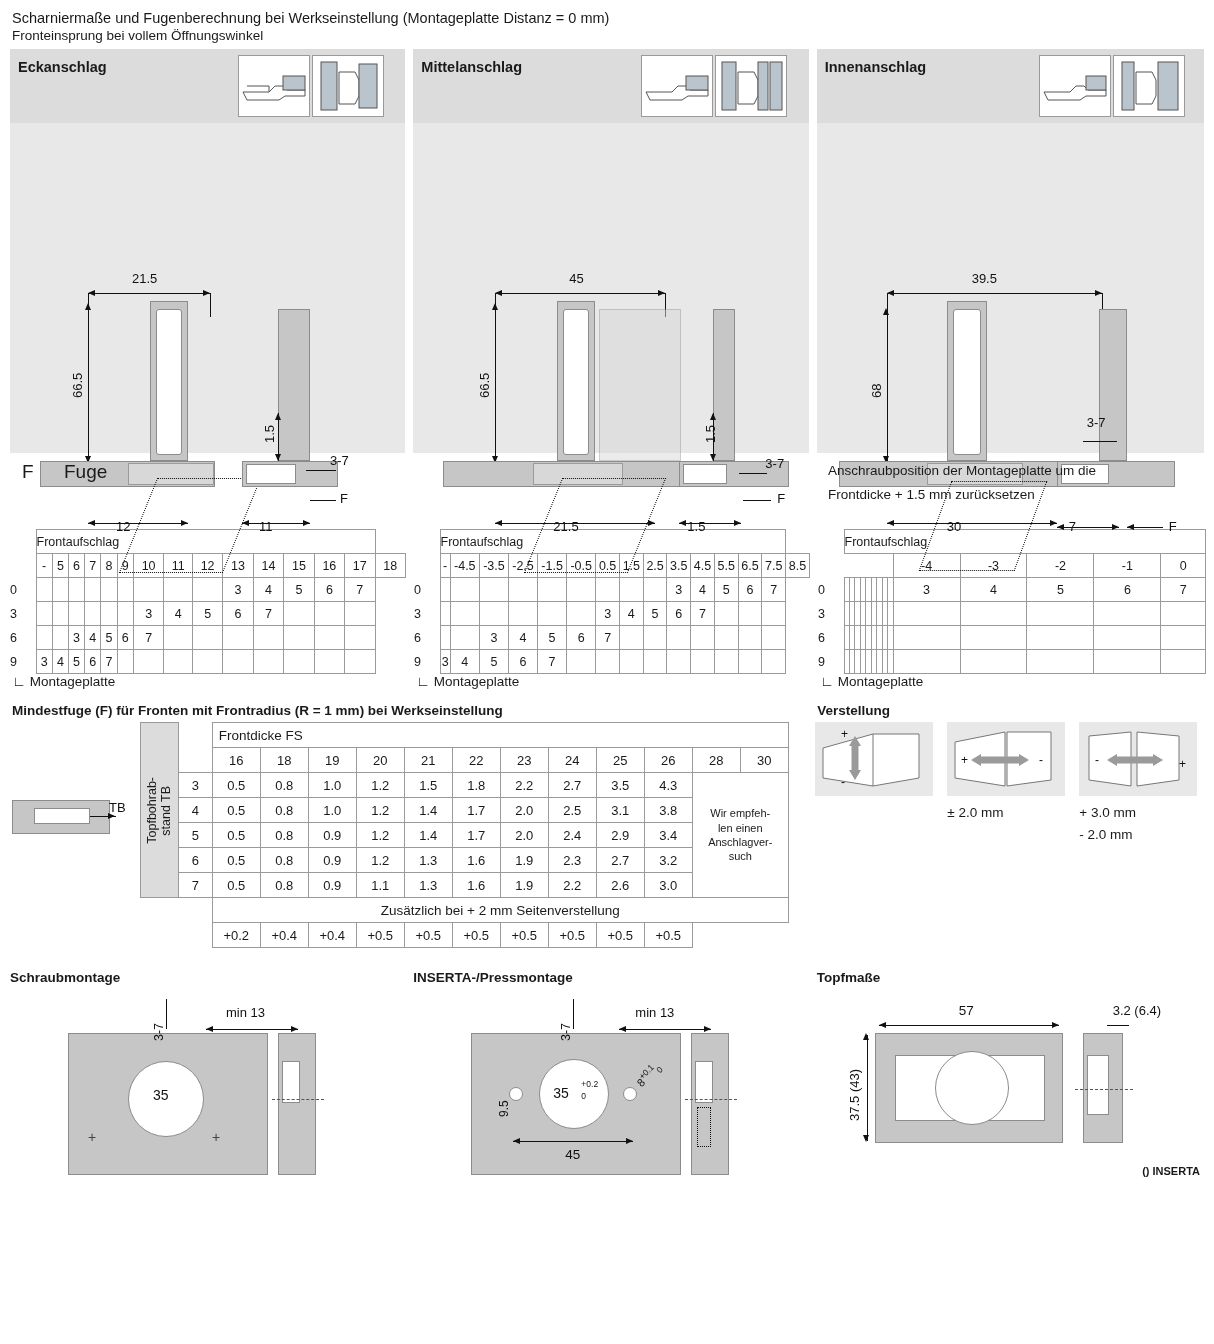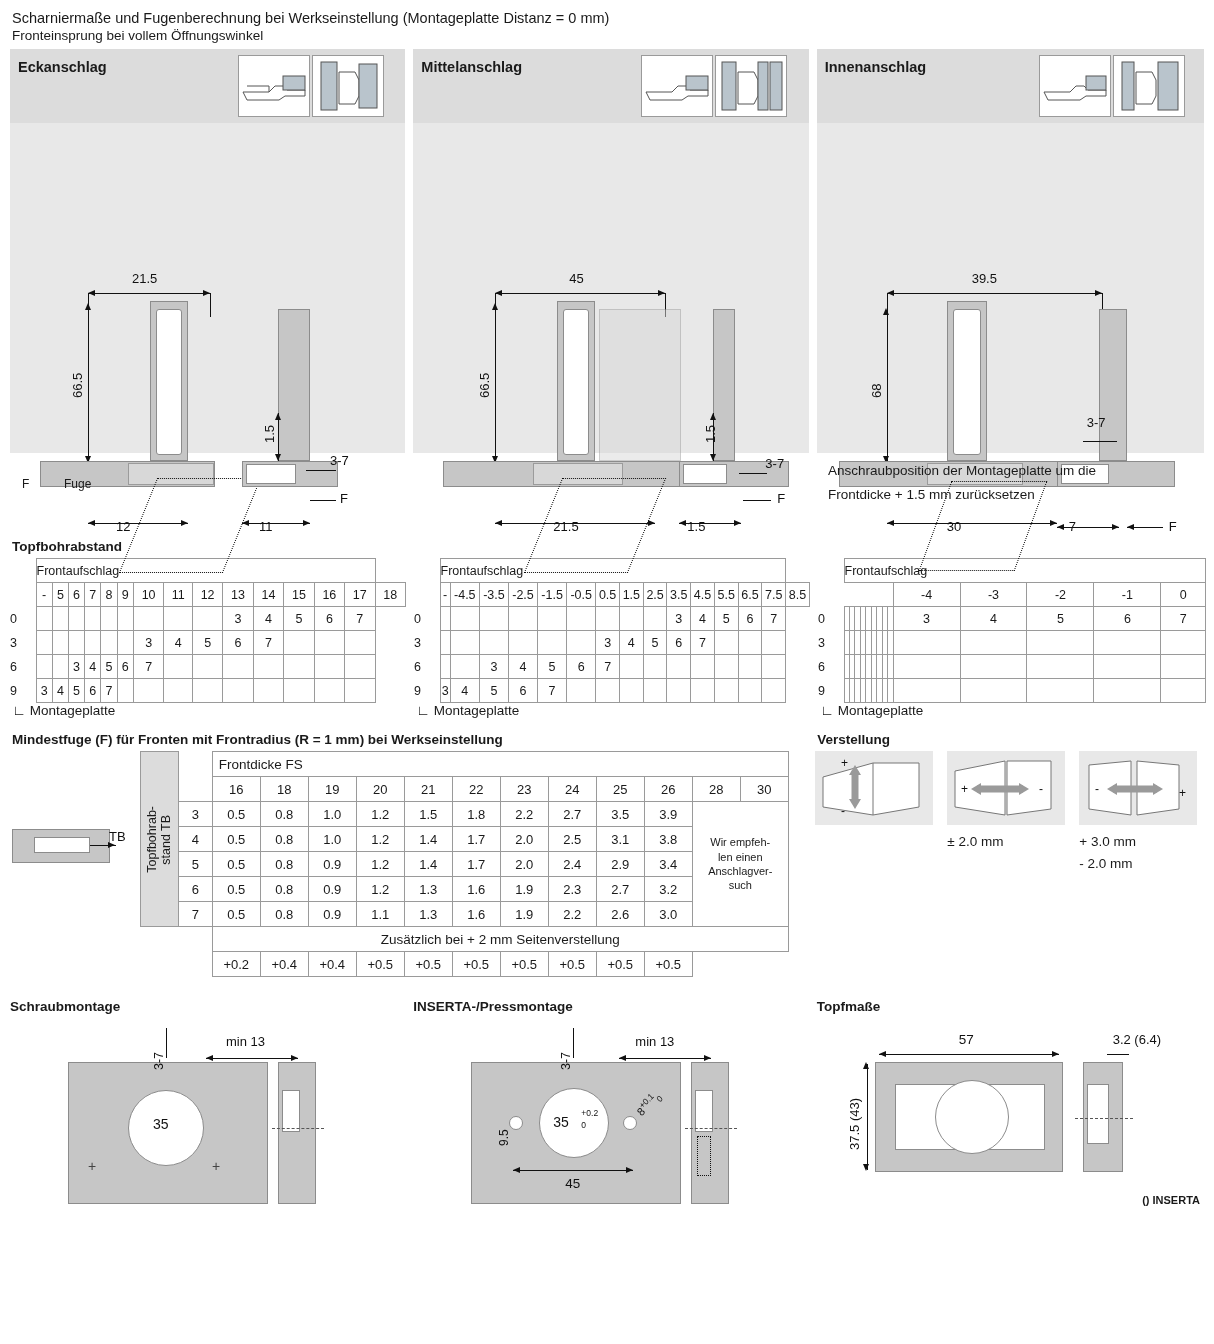--- a/index.html
+++ b/index.html
@@ -42,21 +42,21 @@
   .arrow-r, .arrow-l, .arrow-u, .arrow-d { position:absolute; width:0; height:0; }
   .arrow-r { border-top:3.5px solid transparent; border-bottom:3.5px solid transparent; border-left:7px solid #111; }
   .arrow-l { border-top:3.5px solid transparent; border-bottom:3.5px solid transparent; border-right:7px solid #111; }
   .arrow-u { border-left:3.5px solid transparent; border-right:3.5px solid transparent; border-bottom:7px solid #111; }
   .arrow-d { border-left:3.5px solid transparent; border-right:3.5px solid transparent; border-top:7px solid #111; }
   .dotted { position:absolute; border:1px dotted #111; background:transparent; }
   .dashdot { position:absolute; border-top:1px dashed #555; }
 
   
   .cap-row { position:relative; height:74px; }
-  .cap-left { position:absolute; left:12px; top:24px; font-size:12px; }
+  .cap-left { position:absolute; left:12px; top:8px; font-size:19px; }
   .cap-left .f { display:inline-block; width:42px; }
   .cap-right { position:absolute; left:818px; top:6px; width:390px; font-size:13.5px; line-height:1.75; }
 
   
   .tb-wrap { display:flex; gap:8px; margin-top:2px; }
   .tbl { border-collapse:collapse; }
   .tbl td { border:1px solid #9a9a9a; height:24px; text-align:center; font-size:12.5px; padding:0; }
   .tbl td.lbl { width:26px; }
   .tb-title { font-weight:bold; font-size:13.5px; margin:12px 0 4px 2px; }
   .fa-label { font-size:13.5px; padding-left:6px; text-align:left !important; }
@@ -281,21 +281,20 @@
   <div class="cap-row">
     <div class="cap-left">
       <span class="f">F</span><span>Fuge</span>
     </div>
     <div class="cap-right">
       <div>Anschraubposition der Montageplatte um die</div>
       <div>Frontdicke + 1.5 mm zurücksetzen</div>
     </div>
   </div>
 
-  <div class="tb-title">Topfbohrabstand</div>
   <div class="tb-wrap">
 
     <div style="width:396px;">
       <table class="tbl" style="width:396px;">
         <tbody>
             <tr>
           <td class="lbl" style="border:none;"></td>
           <td class="fa-label" colspan="14">Frontaufschlag</td>
         </tr>
         <tr>
@@ -636,21 +635,21 @@
             <td>3</td>
             <td>0.5</td>
             <td>0.8</td>
             <td>1.0</td>
             <td>1.2</td>
             <td>1.5</td>
             <td>1.8</td>
             <td>2.2</td>
             <td>2.7</td>
             <td>3.5</td>
-            <td>3.9</td>
+            <td>4.3</td>
             <td rowspan="5" colspan="2" style="font-size:11px; line-height:1.3;">
               <span style="white-space:pre-line;">Wir empfeh-
 len einen
 Anschlagver-
 such</span>
             </td>
           </tr>
           <tr>
             <td>4</td>
             <td>0.5</td>

